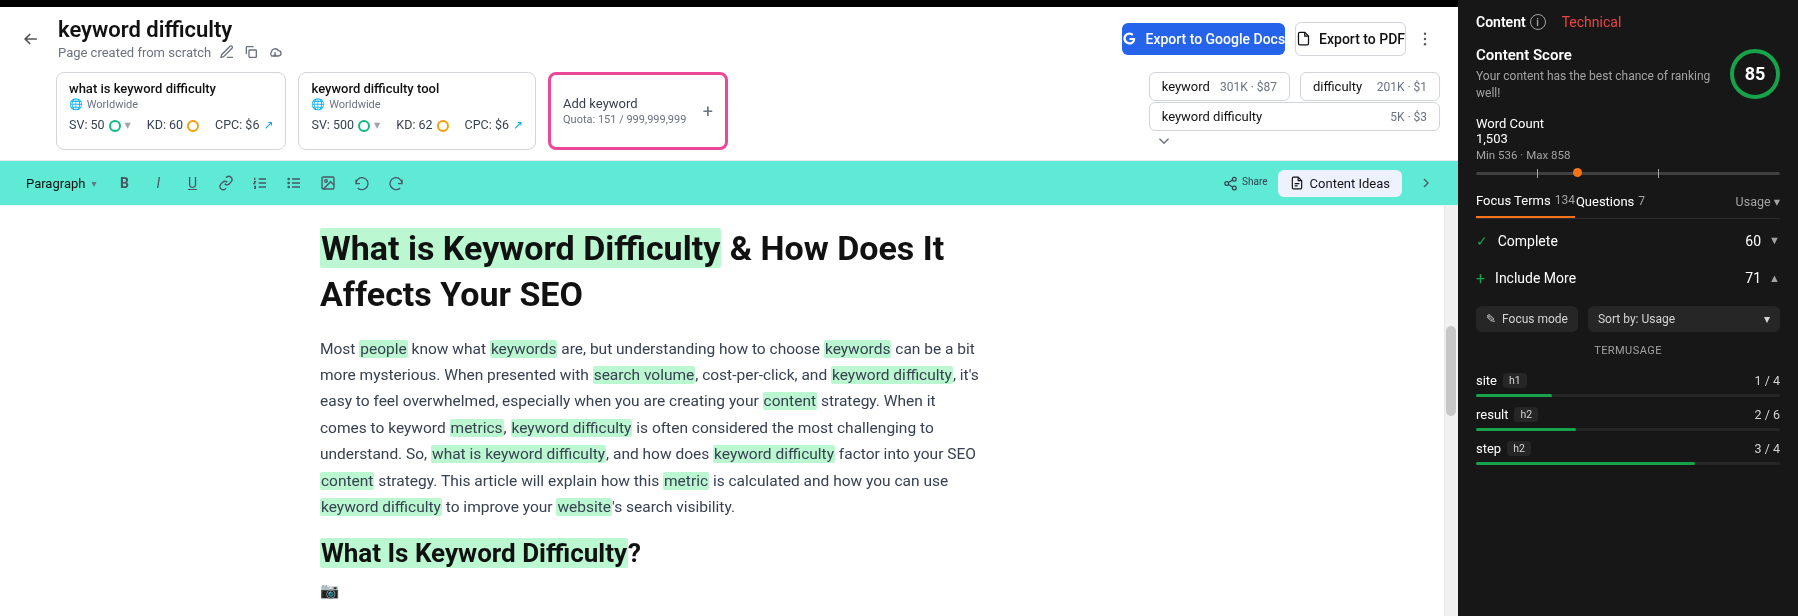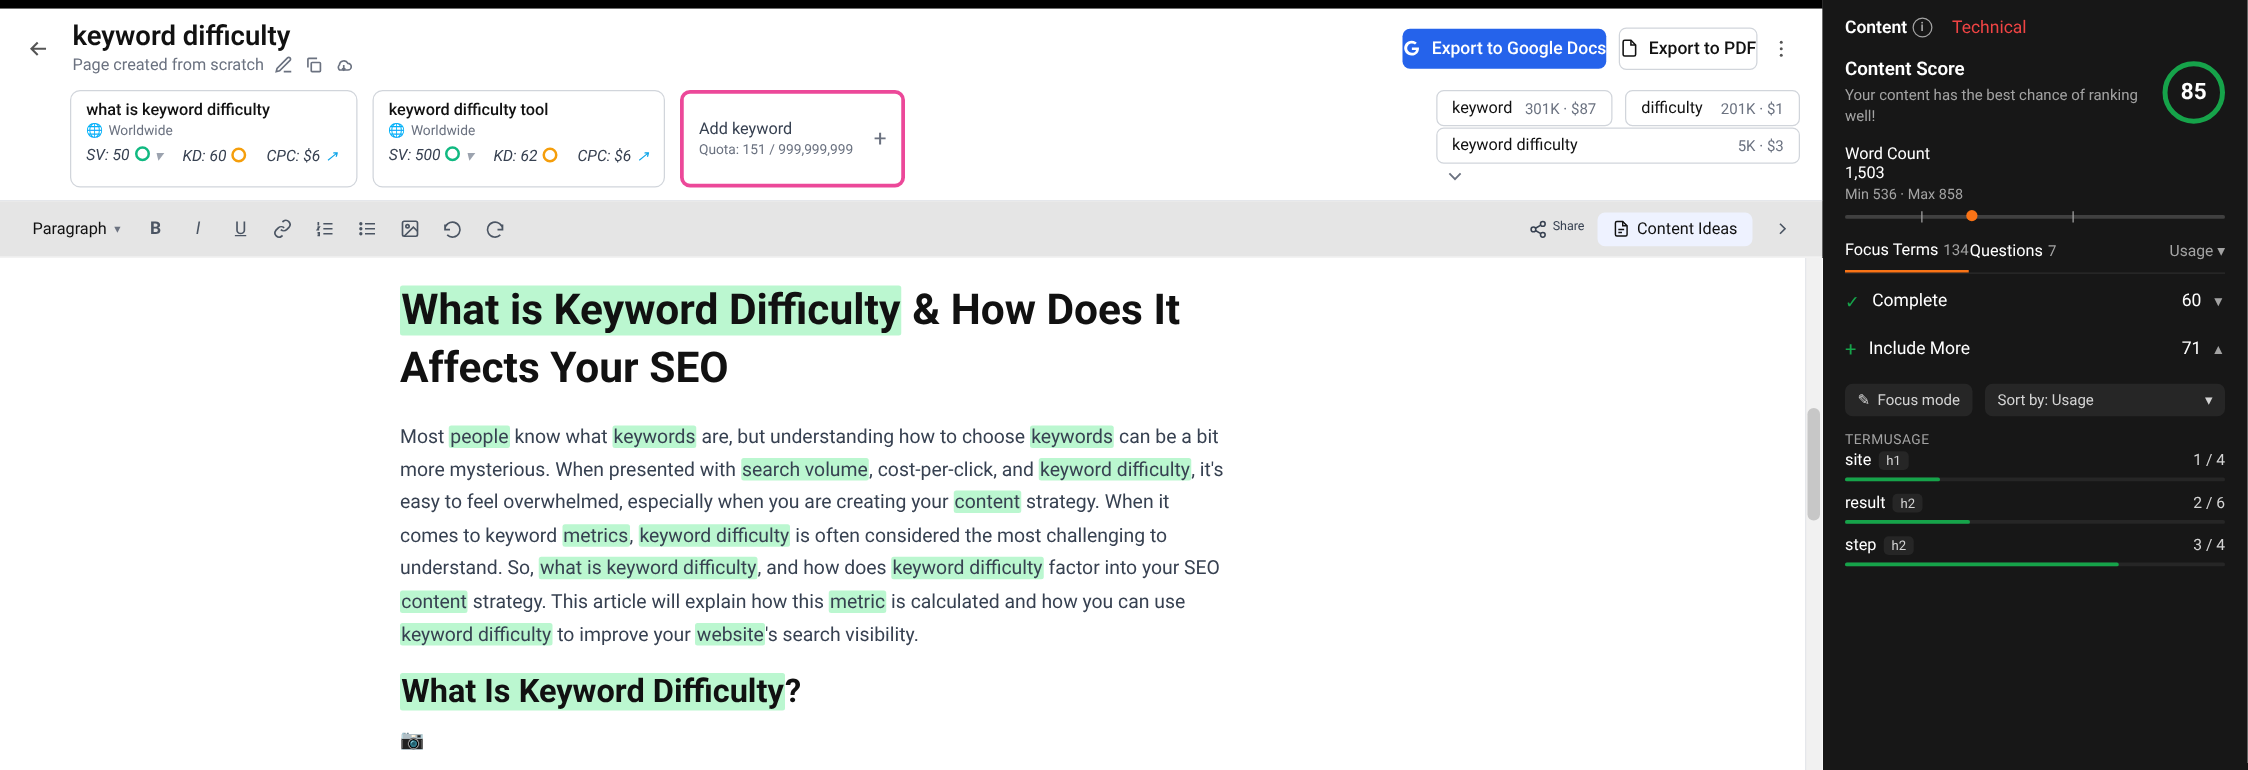--- a/index.html
+++ b/index.html
@@ -15,34 +15,34 @@
 .btn { padding: 8px 0; border-radius: 6px; font-size: 14px; font-weight: 500; display: inline-flex; align-items: center; gap: 8px; cursor: pointer; border: none; }
 .btn-primary { background: #2563eb; color: #fff; }
 .btn-outline { background: #fff; color: #111; border: 1px solid #d1d5db; }
 .more-menu { width: 24px; color: #555; cursor: pointer; text-align: center; }
 
 .kw-row { display: flex; padding: 6px 18px 10px 56px; gap: 12px; align-items: stretch; background: #fff; color: #111; border-bottom: 1px solid #e5e7eb; }
 .kw-card { border: 1px solid #d1d5db; border-radius: 8px; padding: 8px 12px; min-width: 230px; font-size: 13px; }
 .kw-card .kw-title { font-weight: 500; color: #111; }
 .kw-card .kw-region { font-size: 11px; color: #6b7280; display: flex; align-items: center; gap: 4px; margin-top: 2px; }
 .kw-stats { display: flex; gap: 16px; margin-top: 6px; align-items: center; font-size: 12.5px; color: #374151; }
-.kw-stats .chip { display: flex; align-items: flex-start; gap: 4px; font-style: italic; }
+.kw-stats .chip { display: flex; align-items: flex-end; gap: 4px; }
 .kd-dot { width: 12px; height: 12px; border-radius: 50%; border: 2px solid #f59e0b; display: inline-block; }
 .kd-dot.green { border-color: #10b981; }
 .cpc-arrow { color: #0ea5e9; font-size: 12px; }
 .kw-add { border: 3px solid #ec4899; border-radius: 8px; padding: 8px 12px; min-width: 180px; font-size: 13px; display: flex; justify-content: space-between; align-items: center; color: #374151; }
 .kw-add-text small { display: block; font-size: 11px; color: #6b7280; margin-top: 2px; }
 .kw-add-plus { color: #6b7280; font-size: 18px; }
 
 .kw-pills { margin-left: auto; display: grid; grid-template-columns: auto auto; gap: 1px 10px; align-items: center; text-align: center; }
 .kw-pill { border: 1px solid #d1d5db; border-radius: 6px; padding: 6px 12px; font-size: 13px; display: flex; gap: 10px; justify-content: space-between; align-items: center; min-width: 140px; }
 .kw-pill .pill-stats { color: #6b7280; font-size: 12px; }
 .kw-expand { color: #6b7280; align-self: center; cursor: pointer; grid-row: span 2; padding-left: 6px; }
 
-.toolbar { display: flex; align-items: center; padding: 8px 18px; gap: 6px; background: #e5e5e5; color: #111; border-bottom: 1px solid #f1f1f1; }
+.toolbar { display: flex; align-items: center; padding: 8px 18px; gap: 6px; background: #5eead4; color: #111; border-bottom: 1px solid #f1f1f1; }
 .tb-select { padding: 4px 8px; font-size: 13px; display: flex; align-items: center; gap: 6px; cursor: pointer; }
 .tb-btn { width: 28px; height: 28px; display: flex; align-items: center; justify-content: center; color: #4b5563; cursor: pointer; border-radius: 4px; font-size: 14px; }
 .tb-right { margin-left: auto; display: flex; align-items: center; gap: 10px; }
 .content-ideas-btn { background: #eef2ff; border-radius: 6px; padding: 6px 12px; font-size: 13px; display: flex; align-items: center; gap: 6px; cursor: pointer; color: #111; }
 .share-btn { display: flex; gap: 4px; font-size: 10px; color: #374151; cursor: pointer; }
 
 .editor { flex: 1; background: #fff; color: #111; overflow-y: auto; padding: 20px 0 20px 0; position: relative; }
 .editor-inner { max-width: 680px; margin: 0 auto 0 320px; padding-right: 20px; }
 .editor h1.doc-h1 { font-size: 34px; font-weight: 700; line-height: 1.35; margin-bottom: 18px; color: #111; }
 .editor h2.doc-h2 { font-size: 26px; font-weight: 700; margin-top: 18px; margin-bottom: 10px; }
@@ -79,21 +79,21 @@
 .status-row { display: flex; align-items: center; padding: 10px 0; font-size: 14px; cursor: pointer; }
 .status-row .chk { color: #16a34a; margin-right: 10px; }
 .status-row .plus { color: #16a34a; margin-right: 10px; font-size: 16px; }
 .status-row .num { margin-left: auto; font-size: 14px; color: #fff; }
 .status-row .chev { margin-left: 8px; color: #a3a3a3; font-size: 11px; }
 
 .filter-row { display: flex; gap: 10px; margin: 8px 0 12px; }
 .filter-btn { background: #262626; border-radius: 6px; padding: 6px 10px; font-size: 12px; display: flex; align-items: center; gap: 6px; cursor: pointer; color: #d4d4d4; }
 .filter-btn.wide { flex: 1; justify-content: space-between; }
 
-.term-header { display: flex; justify-content: flex-start; font-size: 11px; color: #a3a3a3; letter-spacing: 0.04em; margin-bottom: 3px; }
+.term-header { display: flex; justify-content: center; font-size: 11px; color: #a3a3a3; letter-spacing: 0.04em; margin-bottom: 16px; }
 .term-row { margin-bottom: 10px; }
 .term-top { display: flex; align-items: center; gap: 6px; font-size: 13px; }
 .term-tag { background: #262626; border-radius: 4px; padding: 1px 6px; font-size: 10.5px; color: #d4d4d4; }
 .term-usage { margin-left: auto; font-size: 12.5px; color: #d4d4d4; }
 .term-bar { height: 3px; background: #262626; border-radius: 2px; margin-top: 6px; position: relative; }
 .term-bar-fill { height: 100%; border-radius: 2px; background: #16a34a; }
 svg { display: block; }
 </style>
 </head>
 <body>

